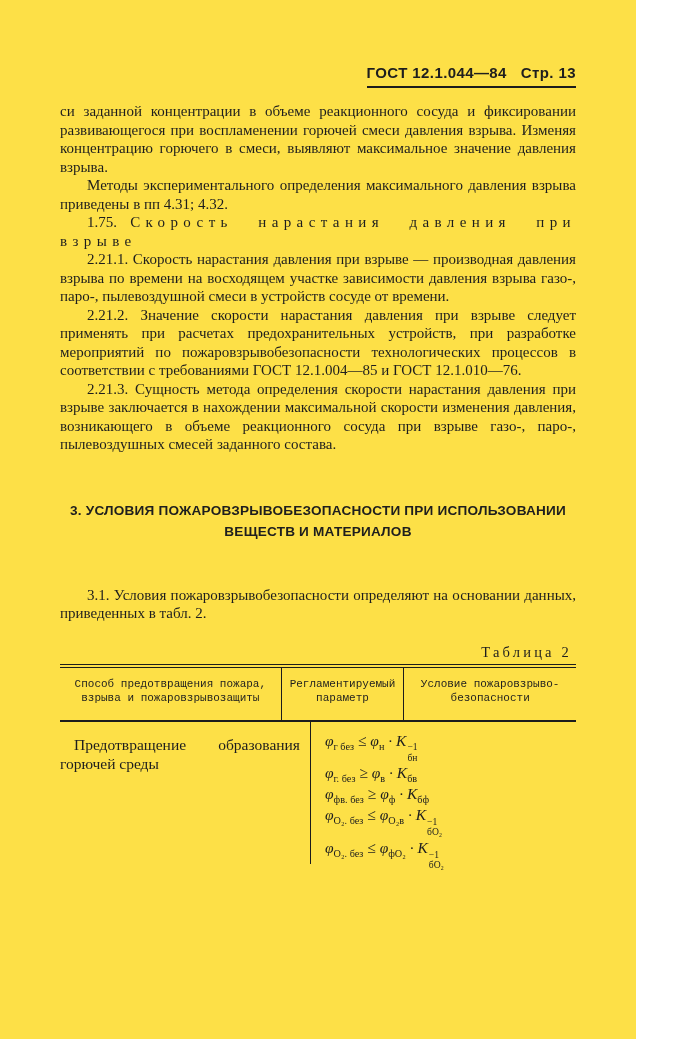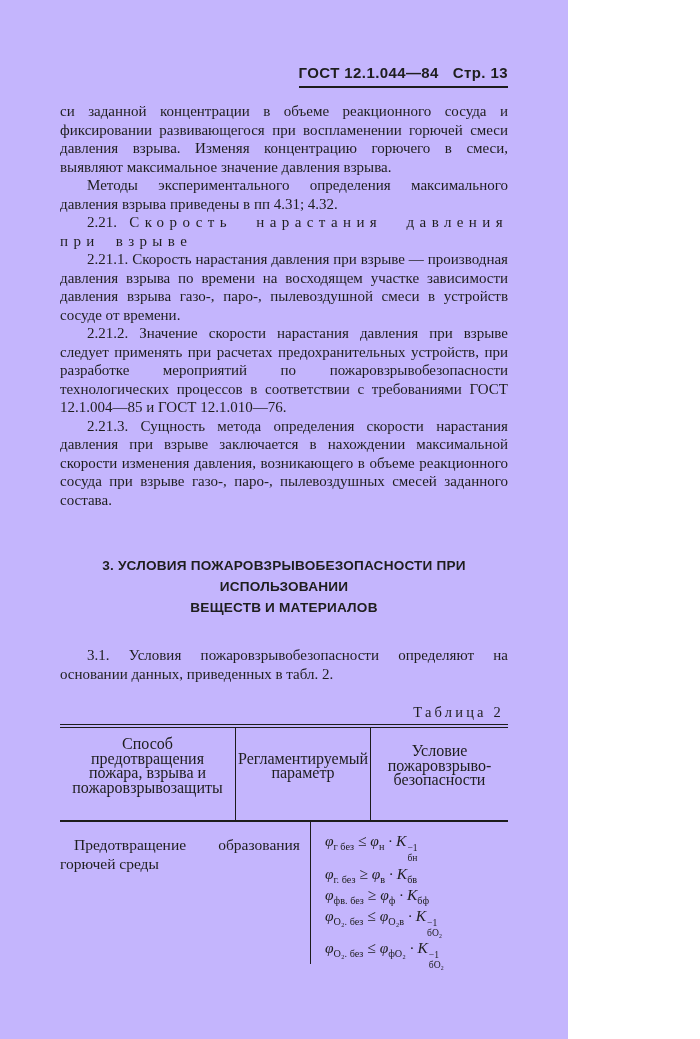--- a/index.html
+++ b/index.html
@@ -4,23 +4,23 @@
 <style>
   * { margin: 0; padding: 0; box-sizing: border-box; }
   html, body { background: #ffffff; }
   body {
     width: 700px; height: 1039px;
     font-family: "Liberation Serif", "DejaVu Serif", serif;
     color: #1e1e1e;
     overflow: hidden;
   }
   .page {
-    width: 568px; height: 1039px;
+    width: 636px; height: 1039px;
     padding: 64px 60px 0 60px;
-    background: #c4b5fd;
+    background: #fde047;
   }
   
   .running-header { text-align: right; margin-bottom: 14px; }
   .running-header .hdr {
     display: inline-block;
     font-family: "Liberation Sans", "DejaVu Sans", sans-serif;
     font-weight: bold; font-size: 15px; letter-spacing: 0.4px;
     padding-bottom: 5px; border-bottom: 2.5px solid #1c1c1c;
   }
   .running-header .hdr .gap { display: inline-block; width: 14px; }
@@ -29,37 +29,37 @@
   .textblock p { text-indent: 27px; }
   .textblock p.noindent { text-indent: 0; }
   .clause-sp .ls { letter-spacing: 0.36em; word-spacing: 0.45em; }
   
   .section-heading {
     margin-top: 46px;
     font-family: "Liberation Sans", "DejaVu Sans", sans-serif;
     font-weight: bold; font-size: 13.6px; line-height: 21px;
     text-align: center; letter-spacing: 0.2px;
   }
-  .p31 { margin-top: 28px; }
+  .p31 { margin-top: 44px; }
   
   .tcaption {
     margin-top: 21px; text-align: right;
     font-size: 14.5px; letter-spacing: 0.22em; padding-right: 4px;
   }
   
   .gtable { margin-top: 3px; border-top: 4px double #1c1c1c; }
   .trow { display: flex; }
   .c1 { width: 250px; }
   .c2 { width: 135px; border-left: 1.5px solid #1c1c1c; }
   .c3 { width: 195px; border-left: 1.5px solid #1c1c1c; }
   .thead { border-bottom: 2px solid #1c1c1c; }
   .thead .cell {
-    font-size: 16px; line-height: 14.5px; text-align: center;
-    padding: 9px 8px 25px 8px;
-    display: flex; align-items: center; justify-content: center;
+    font-size: 11px; line-height: 14.5px; text-align: center;
+    padding: 9px 8px 14px 8px;
+    display: flex; align-items: center; justify-content: center; font-family: Liberation Mono, monospace;
   }
   .tbody { height: 142px; }
   .method-cell {
     font-size: 15.5px; line-height: 19px; text-align: justify;
     padding: 13px 10px 0 0; text-indent: 14px;
   }
   .params-cell {
     display: flex; flex-direction: column; align-items: center;
     padding-top: 15px; gap: 16px;
   }
@@ -83,21 +83,21 @@
 
 <div class="page">
 
   <div class="running-header">
     <span class="hdr"><span>ГОСТ  12.1.044—84</span><span class="gap"></span><span>Стр. 13</span></span>
   </div>
 
   <div class="textblock">
     <p class="noindent">си заданной концентрации в объеме реакционного сосуда и фиксировании развивающегося при воспламенении горючей смеси давления взрыва. Изменяя концентрацию горючего в смеси, выявляют максимальное значение давления взрыва.</p>
     <p>Методы экспериментального определения максимального давления взрыва приведены в пп 4.31; 4.32.</p>
-    <p class="clause-sp"><span>2.21.</span>&nbsp;<span class="ls">Скорость нарастания давления при взрыве</span></p>
+    <p class="clause-sp"><span>1.75.</span>&nbsp;<span class="ls">Скорость нарастания давления при взрыве</span></p>
     <p>2.21.1. Скорость нарастания давления при взрыве — производная давления взрыва по времени на восходящем участке зависимости давления взрыва газо-, паро-, пылевоздушной смеси в устройств сосуде от времени.</p>
     <p>2.21.2. Значение скорости нарастания давления при взрыве следует применять при расчетах предохранительных  устройств, при разработке мероприятий по пожаровзрывобезопасности технологических процессов в соответствии с требованиями ГОСТ 12.1.004—85 и ГОСТ 12.1.010—76.</p>
     <p>2.21.3. Сущность метода определения скорости нарастания давления при взрыве заключается в нахождении максимальной скорости изменения давления, возникающего в объеме реакционного сосуда при взрыве газо-, паро-, пылевоздушных смесей заданного состава.</p>
   </div>
 
   <div class="section-heading">
     <div>3. УСЛОВИЯ ПОЖАРОВЗРЫВОБЕЗОПАСНОСТИ ПРИ ИСПОЛЬЗОВАНИИ</div>
     <div>ВЕЩЕСТВ И МАТЕРИАЛОВ</div>
   </div>
 

